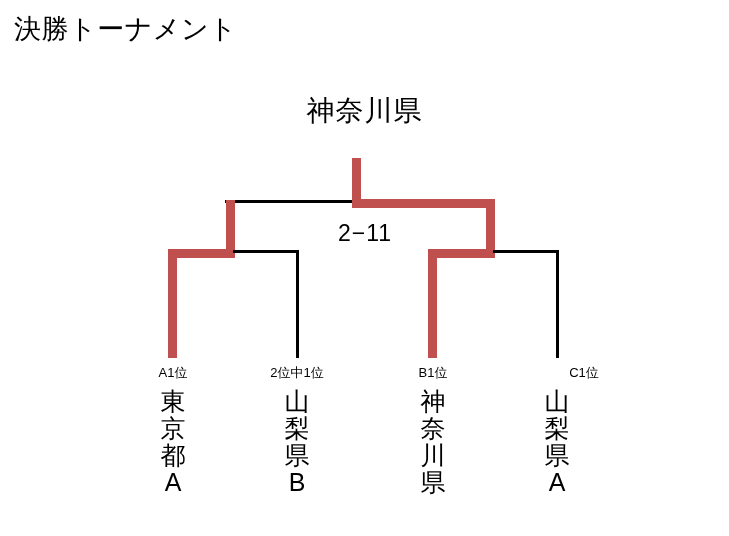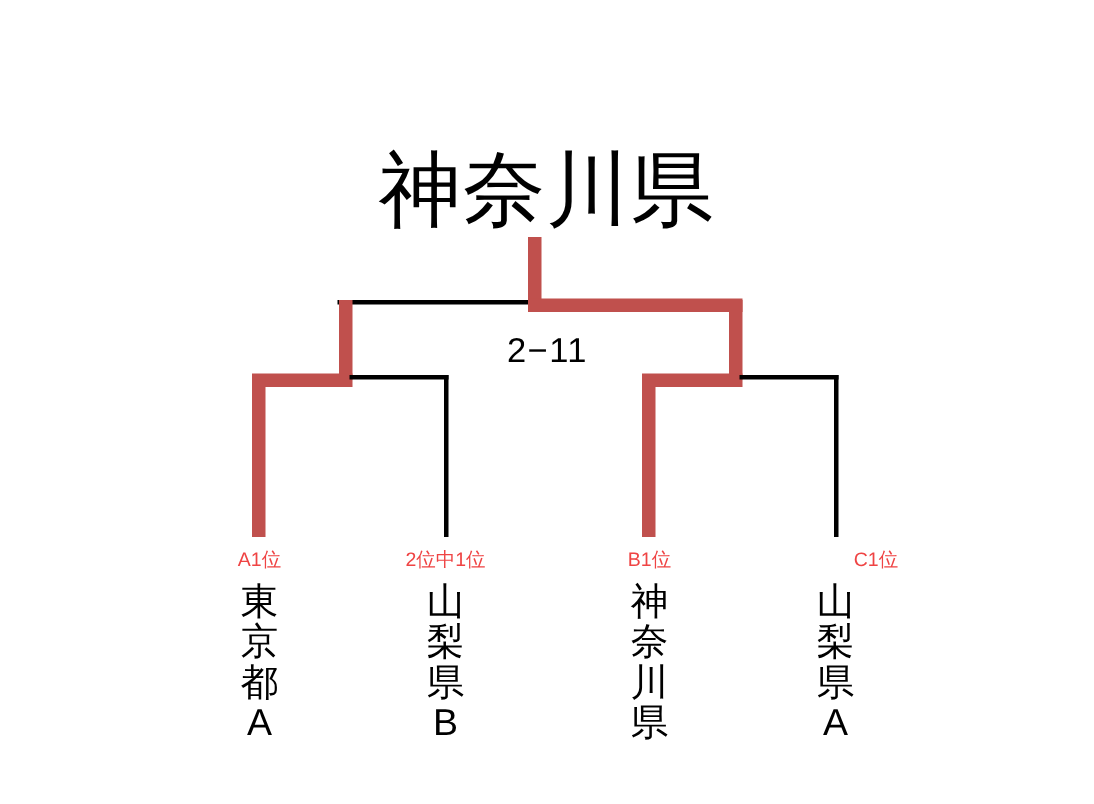--- a/index.html
+++ b/index.html
@@ -33,21 +33,21 @@
     white-space: nowrap;
   }
 
   
   .champion {
     position: absolute;
     left: 0;
     top: 96px;
     width: 729px;
     text-align: center;
-    font-size: 55px;
+    font-size: 28px;
     line-height: 1.1;
     letter-spacing: 1px;
     color: #000000;
     white-space: nowrap;
   }
 
   
   .ln {
     position: absolute;
     background: #000000;
@@ -68,21 +68,21 @@
   }
 
   
   .seed {
     position: absolute;
     top: 366px;
     width: 120px;
     text-align: center;
     font-size: 13px;
     line-height: 1;
-    color: #ef4444;
+    color: #000000;
     white-space: nowrap;
   }
 
   
   .team {
     position: absolute;
     top: 388px;
     width: 120px;
     text-align: center;
     font-size: 25px;
@@ -91,20 +91,21 @@
   }
   .team .ch {
     display: block;
   }
 </style>
 </head>
 <body>
 
 <div id="stage">
 
+  <div class="page-title">決勝トーナメント</div>
 
   <div class="champion">神奈川県</div>
 
   <div class="ln red" style="left:352px; top:158px; width:9px; height:46px;"></div>
 
   <div class="ln" style="left:225px; top:200px; width:131px; height:3px;"></div>
 
   <div class="ln red" style="left:352px; top:199px; width:143px; height:9px;"></div>
 
   <div class="ln red" style="left:226px; top:200px; width:9px; height:53px;"></div>

